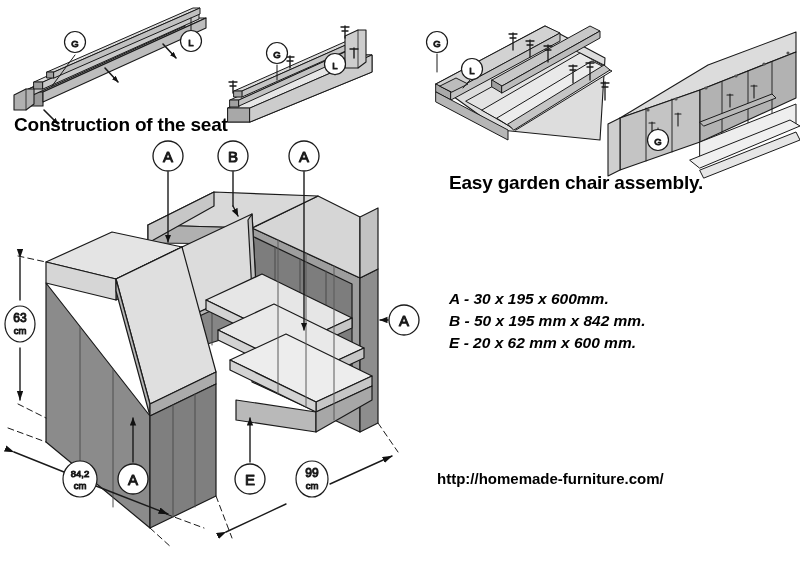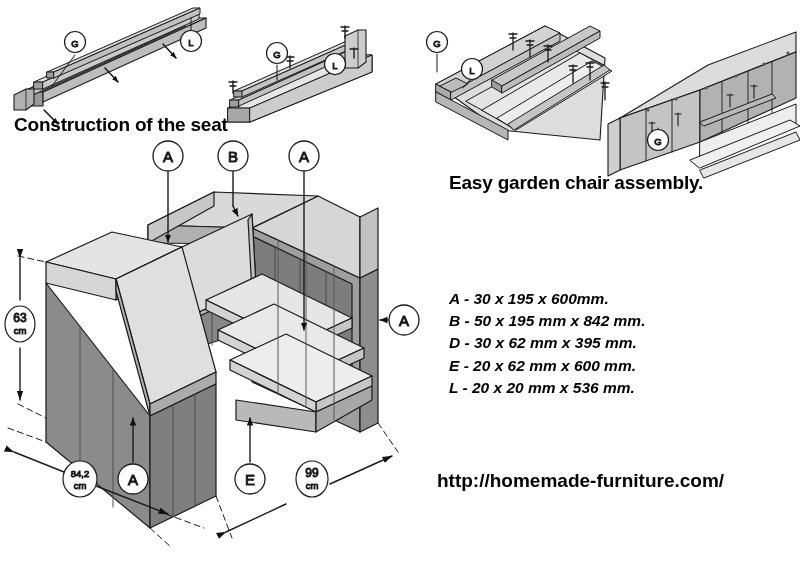--- a/index.html
+++ b/index.html
@@ -14,21 +14,21 @@
 
   
   .heading{
     font-weight:bold;
     font-size:19px;
     letter-spacing:-0.2px;
     white-space:nowrap;
   }
   .title-seat{left:14px;top:114px;}
   .title-easy{left:449px;top:172px;font-size:19px;}
-  .url-line{left:437px;top:470px;font-size:19px;font-weight:bold;white-space:nowrap;}
+  .url-line{left:437px;top:470px;font-size:15px;font-weight:bold;white-space:nowrap;}
 
   .partlist{
     left:449px;top:288px;
     font-size:15.5px;
     font-weight:bold;
     line-height:22.2px;
     white-space:nowrap;
     font-style:italic;
   }
   .partlist div{white-space:pre;}
@@ -347,20 +347,18 @@
     </g>
   </svg>
 
   <div class="abs heading title-seat">Construction of the seat</div>
 
   <div class="abs heading title-easy">Easy garden chair assembly.</div>
 
   <div class="abs partlist">
     <div>A - 30 x 195 x 600mm.</div>
     <div>B - 50 x 195 mm x 842 mm.</div>
-    <div>D - 30 x 62 mm x 395 mm.</div>
     <div>E - 20 x 62 mm x 600 mm.</div>
-    <div>L - 20 x 20 mm x 536 mm.</div>
   </div>
 
   <div class="abs url-line">http://homemade-furniture.com/</div>
 
 </div>
 
 </body></html>

